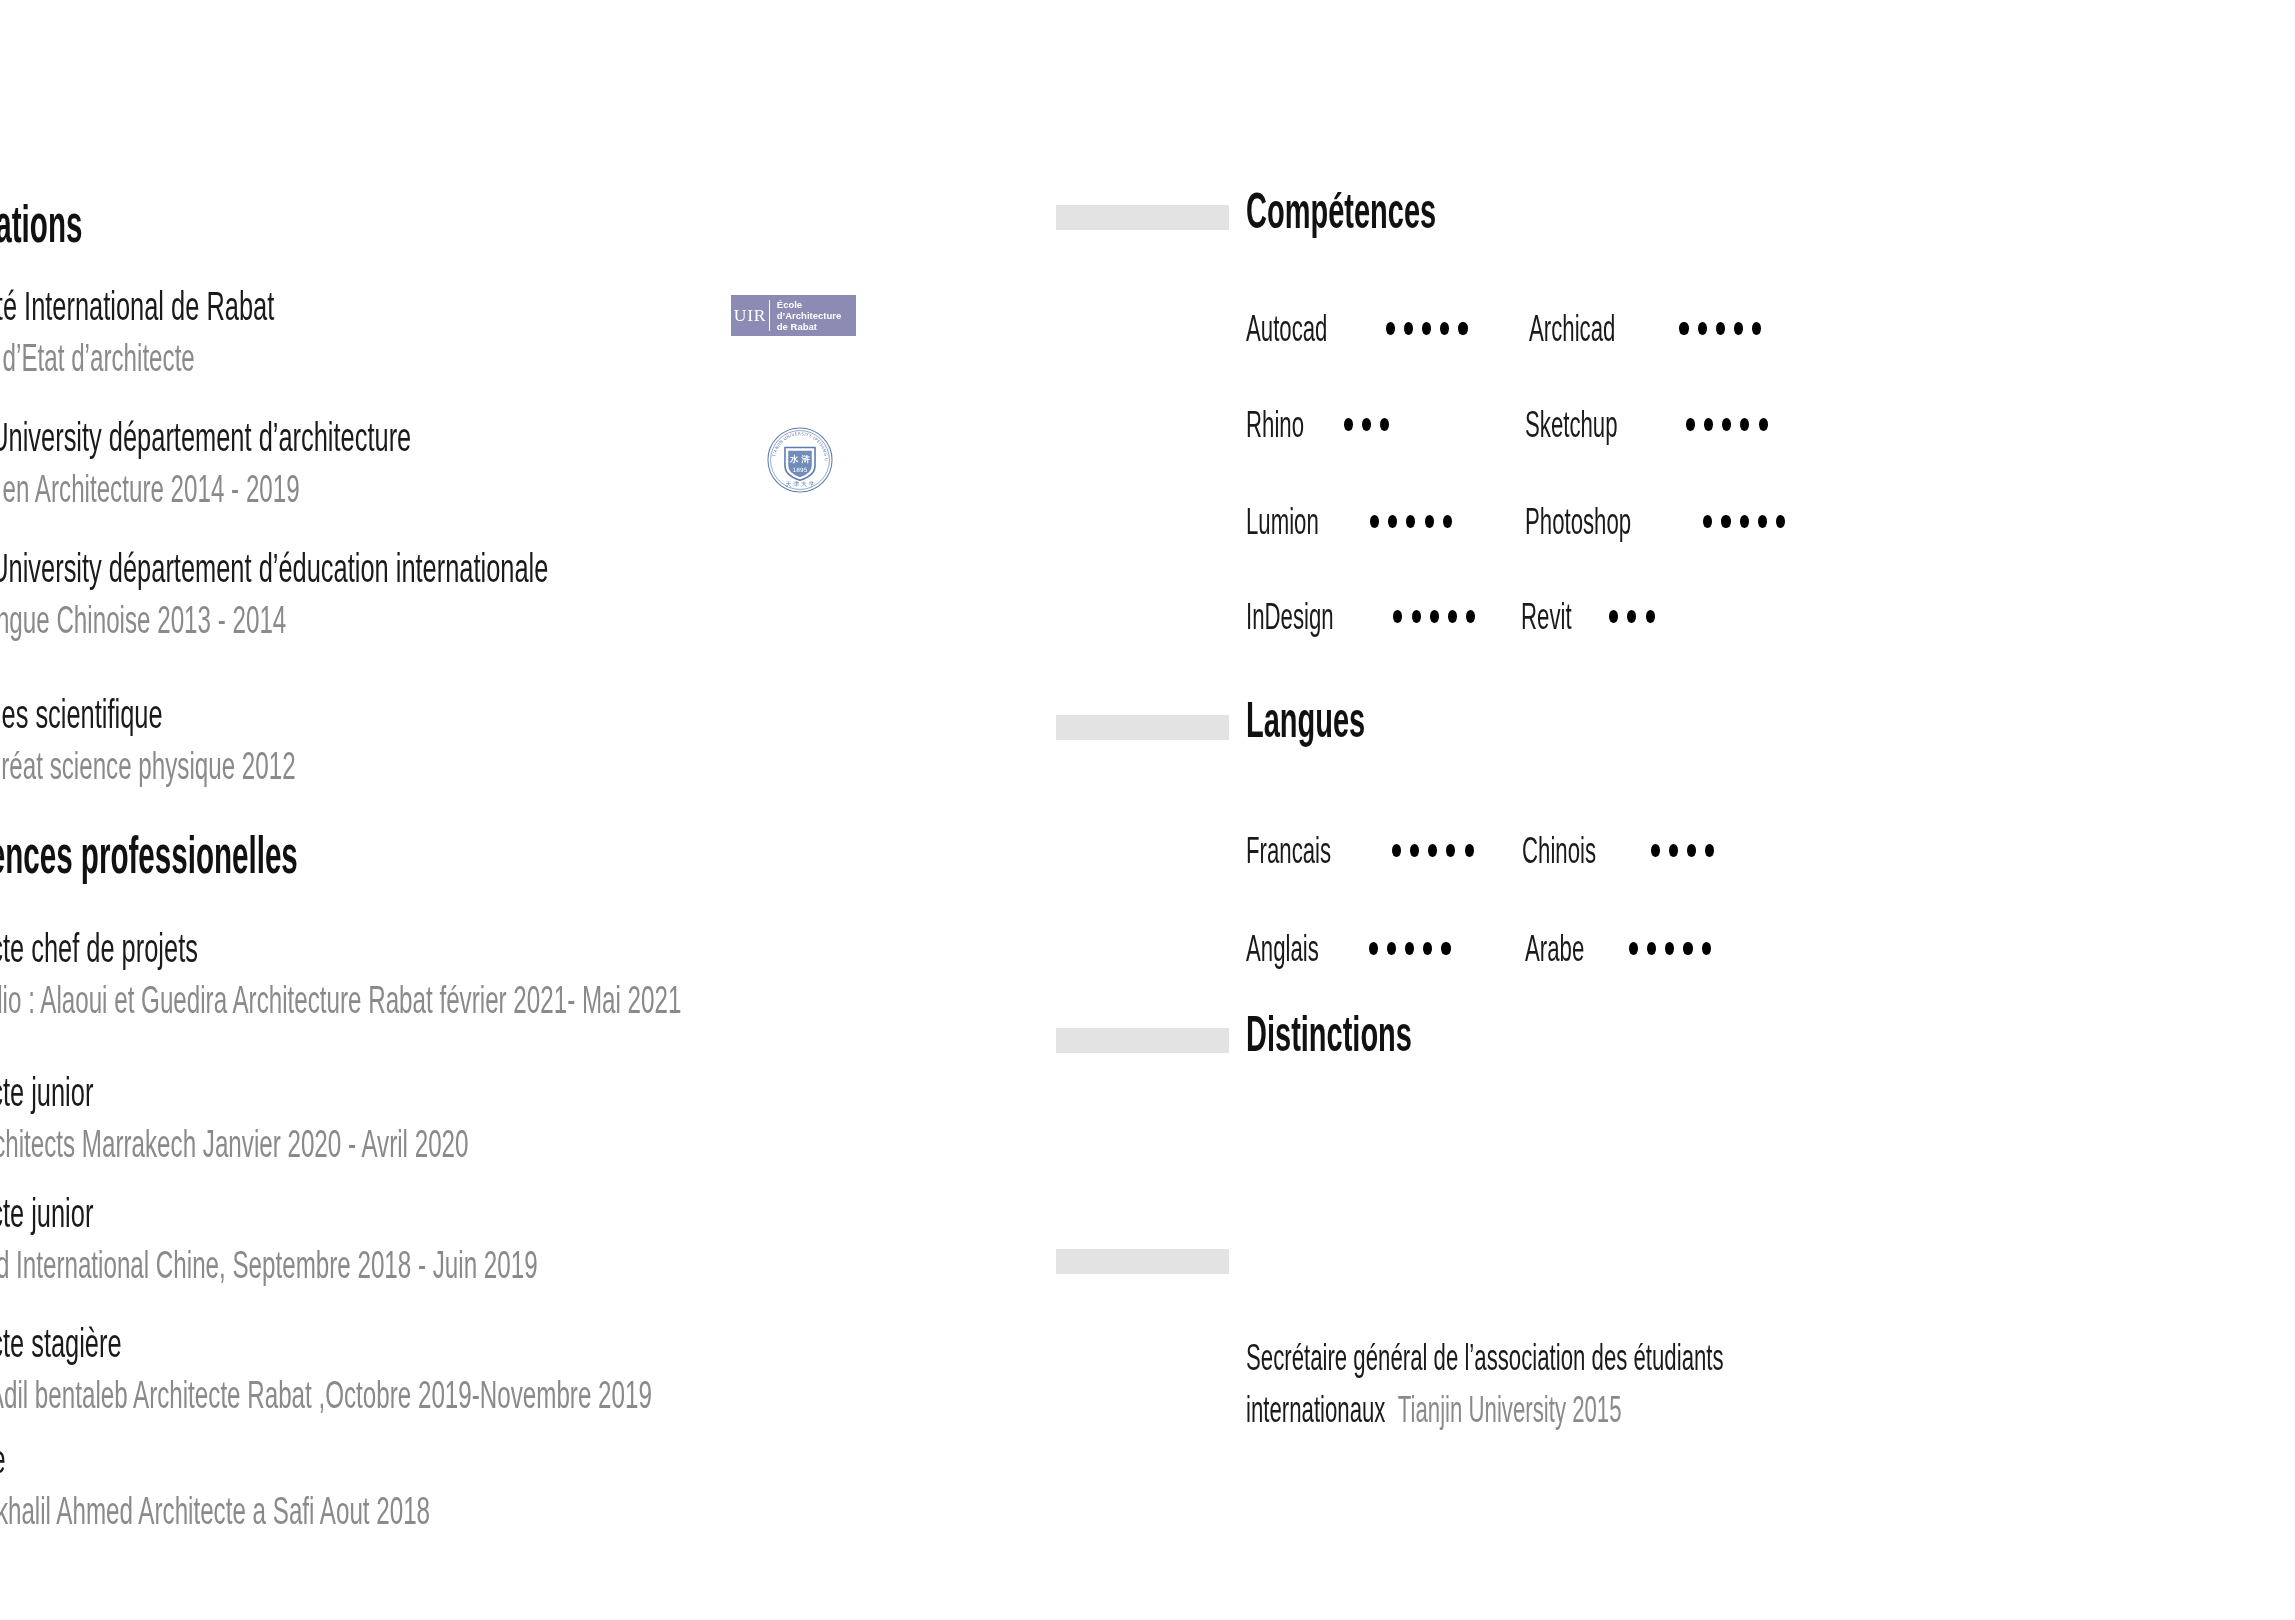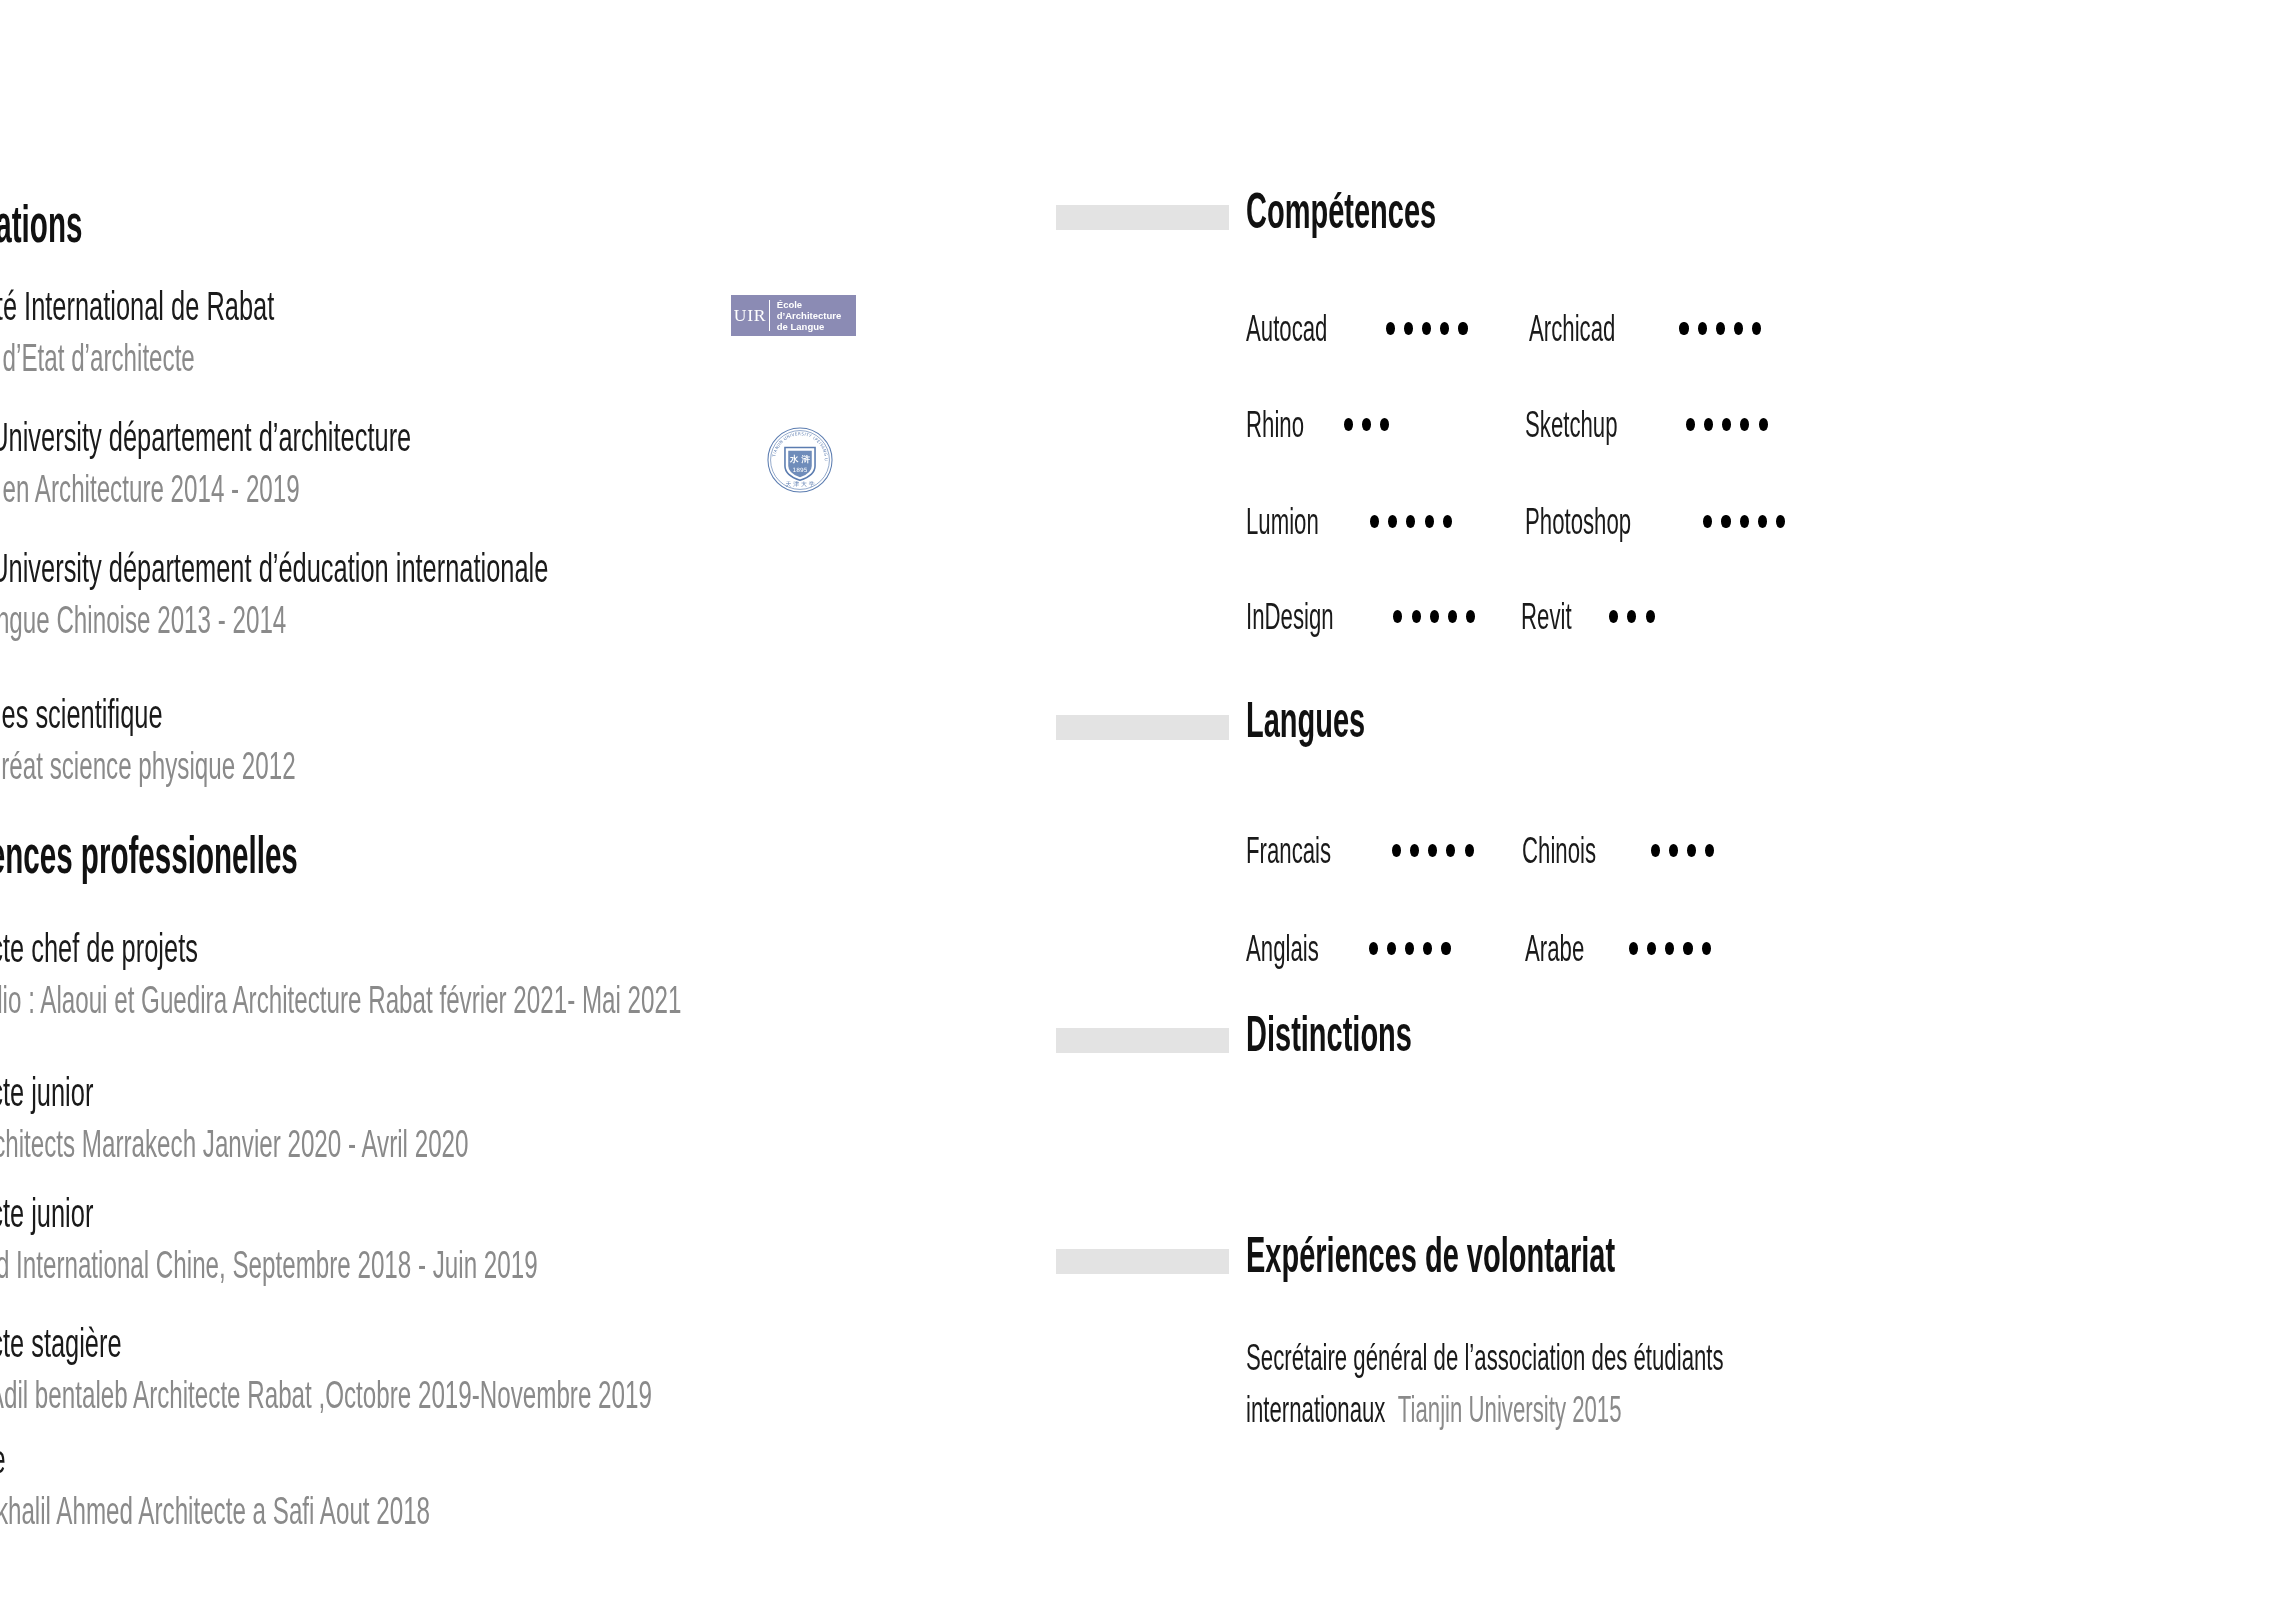--- a/index.html
+++ b/index.html
@@ -213,21 +213,21 @@
     <div class="item-sub l-sub" style="left:-31px; top:1491px;">
       <span class="cond">et khalil Ahmed Architecte a Safi   Aout 2018</span>
     </div>
 
     <div id="uir-logo">
       <div class="uir-mark">UIR</div>
       <div class="uir-divider"></div>
       <div class="uir-text">
         <span>École</span>
         <span>d’Architecture</span>
-        <span>de Langue</span>
+        <span>de Rabat</span>
       </div>
     </div>
 
     <svg id="tju-seal" viewBox="0 0 104 104">
       <circle cx="52" cy="52" r="49" fill="none" stroke="#5b7cb0" stroke-width="1.6"></circle>
       <circle cx="52" cy="52" r="45" fill="none" stroke="#5b7cb0" stroke-width="1"></circle>
       <path d="M29 33 h46 v28 q0 14 -23 22 q-23 -8 -23 -22 z" fill="none" stroke="#5b7cb0" stroke-width="2.4"></path>
       <path d="M34 38 h36 v23 q0 11 -18 17.5 q-18 -6.5 -18 -17.5 z" fill="#5b7cb0" opacity="0.88"></path>
       <text x="52" y="55" text-anchor="middle" fill="#ffffff" font-family="DejaVu Sans, sans-serif" font-size="13" font-weight="700">水 浒</text>
       <text x="52" y="70" text-anchor="middle" fill="#ffffff" font-family="DejaVu Sans, sans-serif" font-size="9">1895</text>
@@ -397,23 +397,20 @@
         </span>
     </div>
 
     <div class="bar" style="left:11px; top:1028px;"></div>
     <div class="r-head" style="left:201px; top:1009px;">
       <span class="cond">Distinctions</span>
     </div>
 
 
     <div class="bar" style="left:11px; top:1249px;"></div>
-    <div class="r-head" style="left:201px; top:1230px;">
-      <span class="cond">Expériences de volontariat</span>
-    </div>
 
     <div class="r-line" style="left:201px; top:1332px;">
       <span class="cond">Secrétaire général de l’association des étudiants</span>
     </div>
     <div class="r-line" style="left:201px; top:1384px;">
       <span class="cond"><span>internationaux</span><span>&nbsp;&nbsp;</span><span class="muted">Tianjin University  2015</span></span>
     </div>
 
   </div>
 </div>

